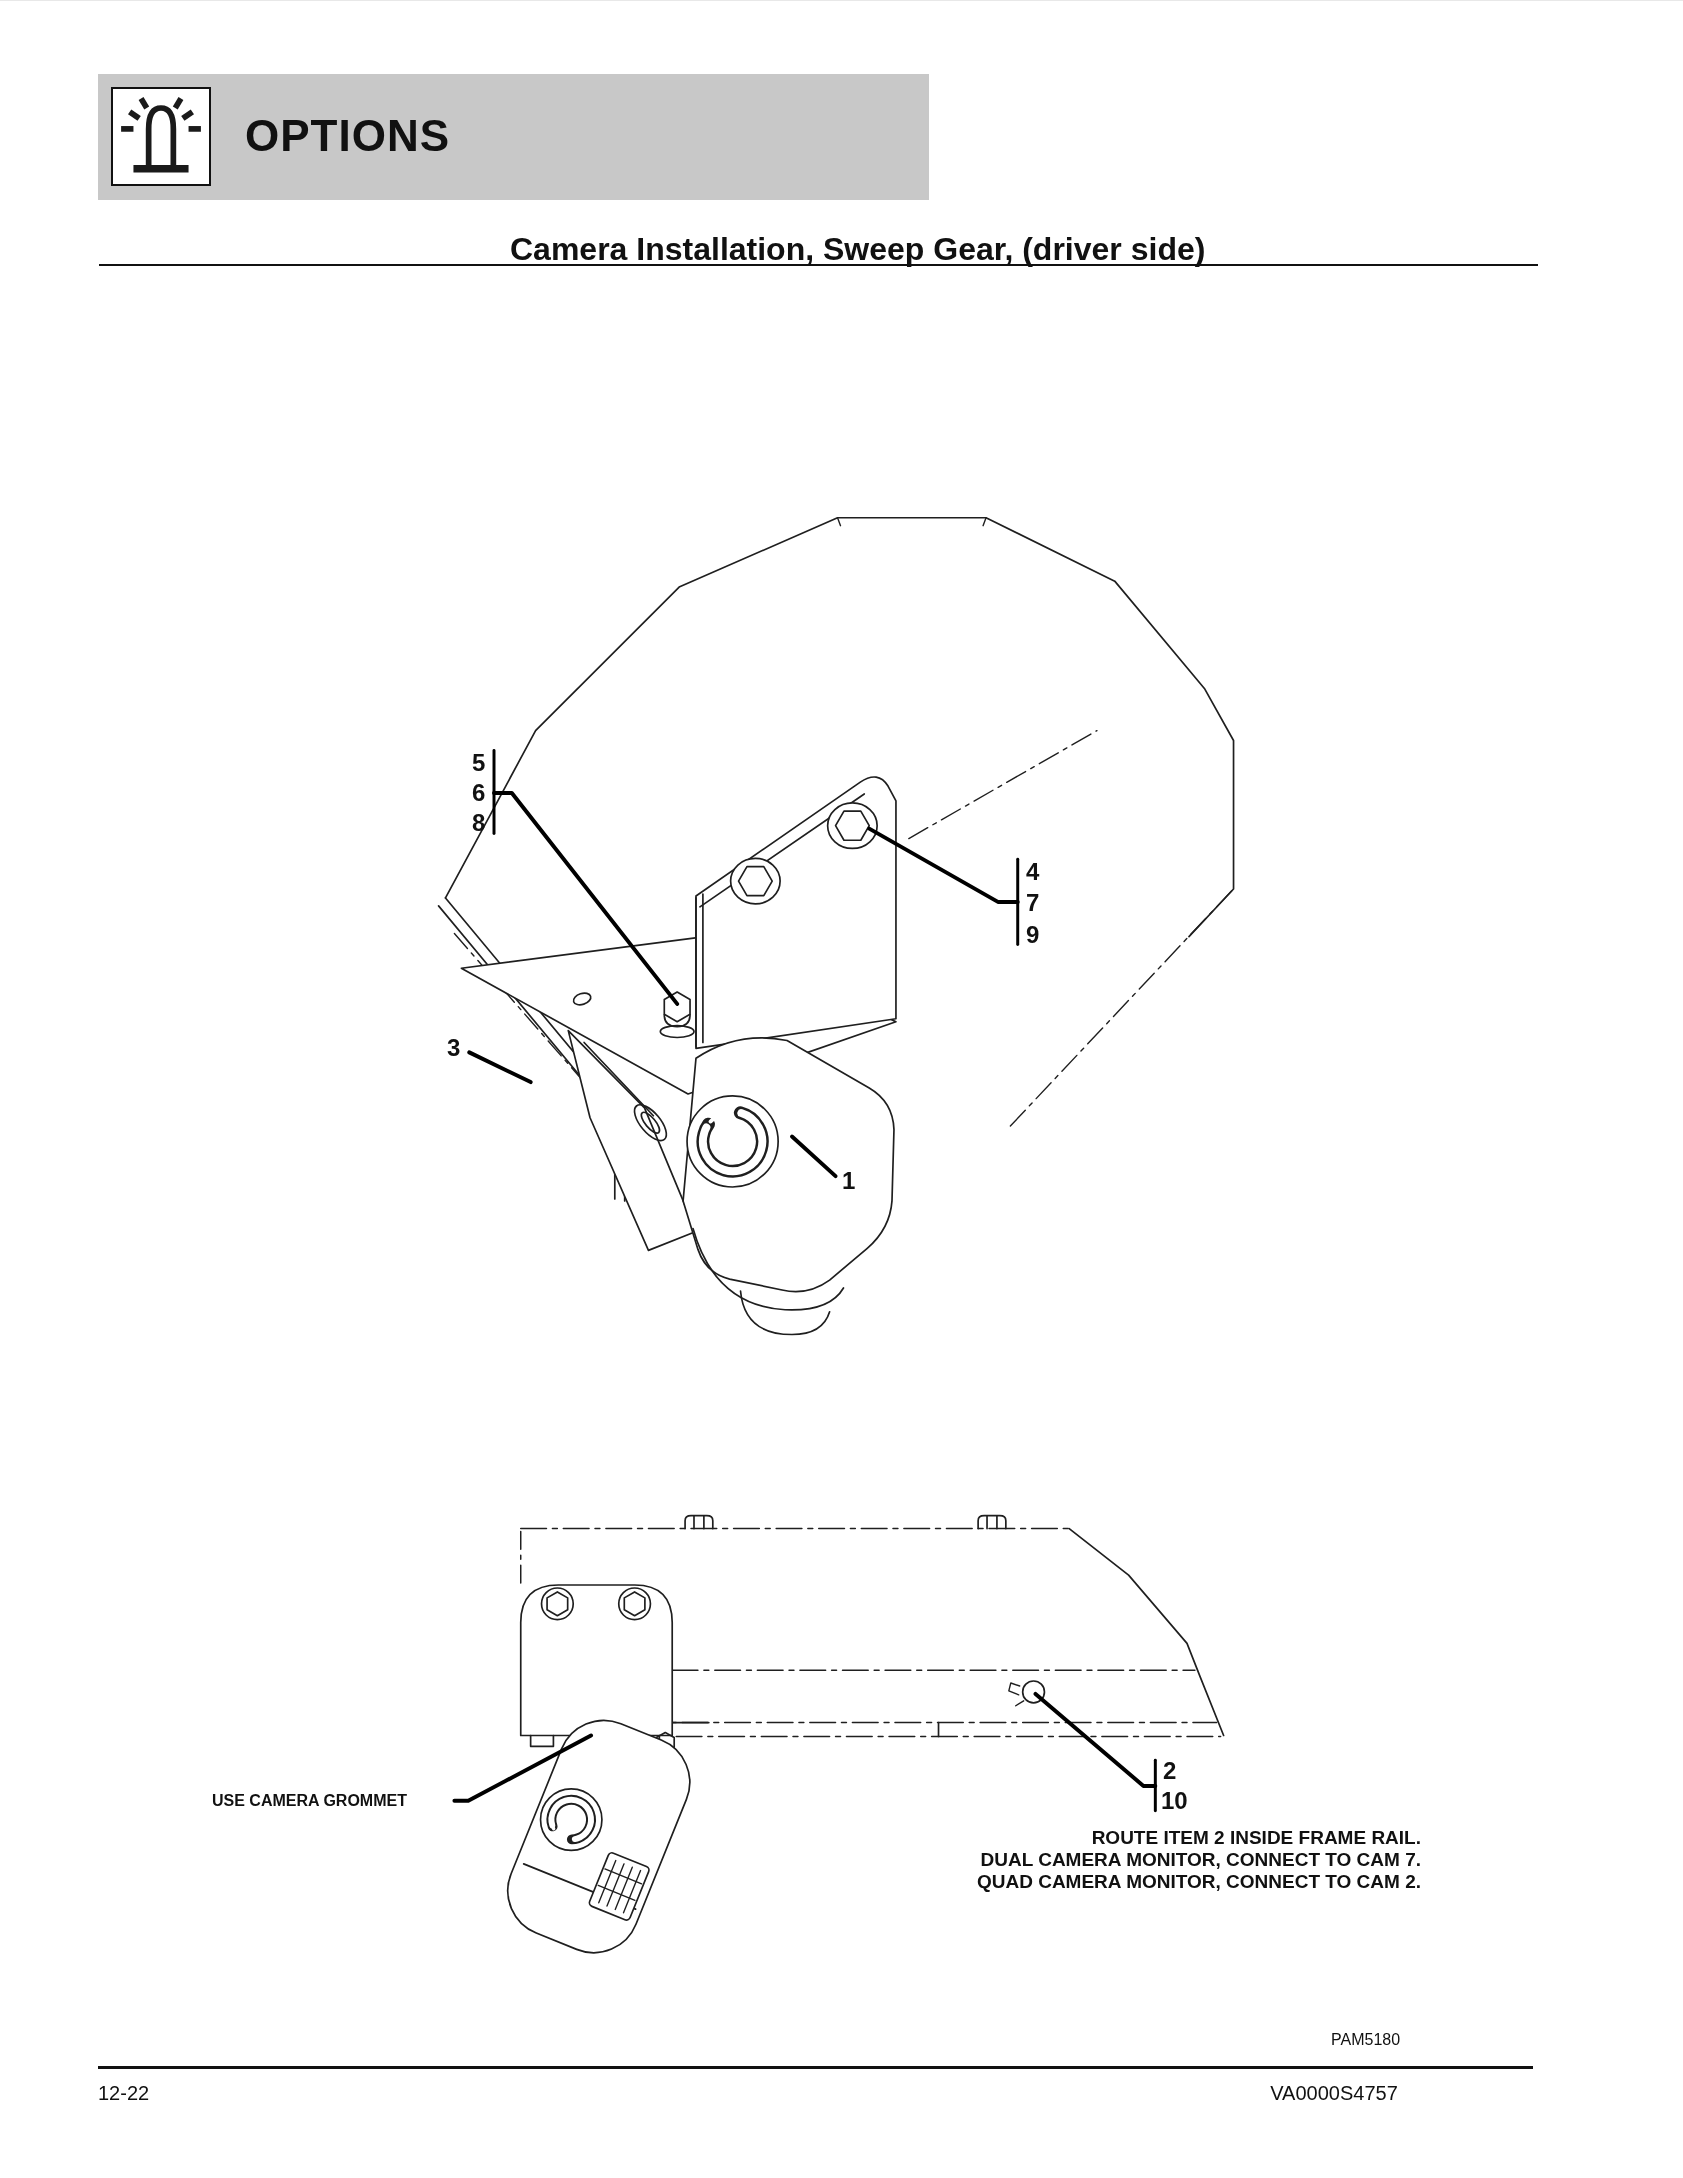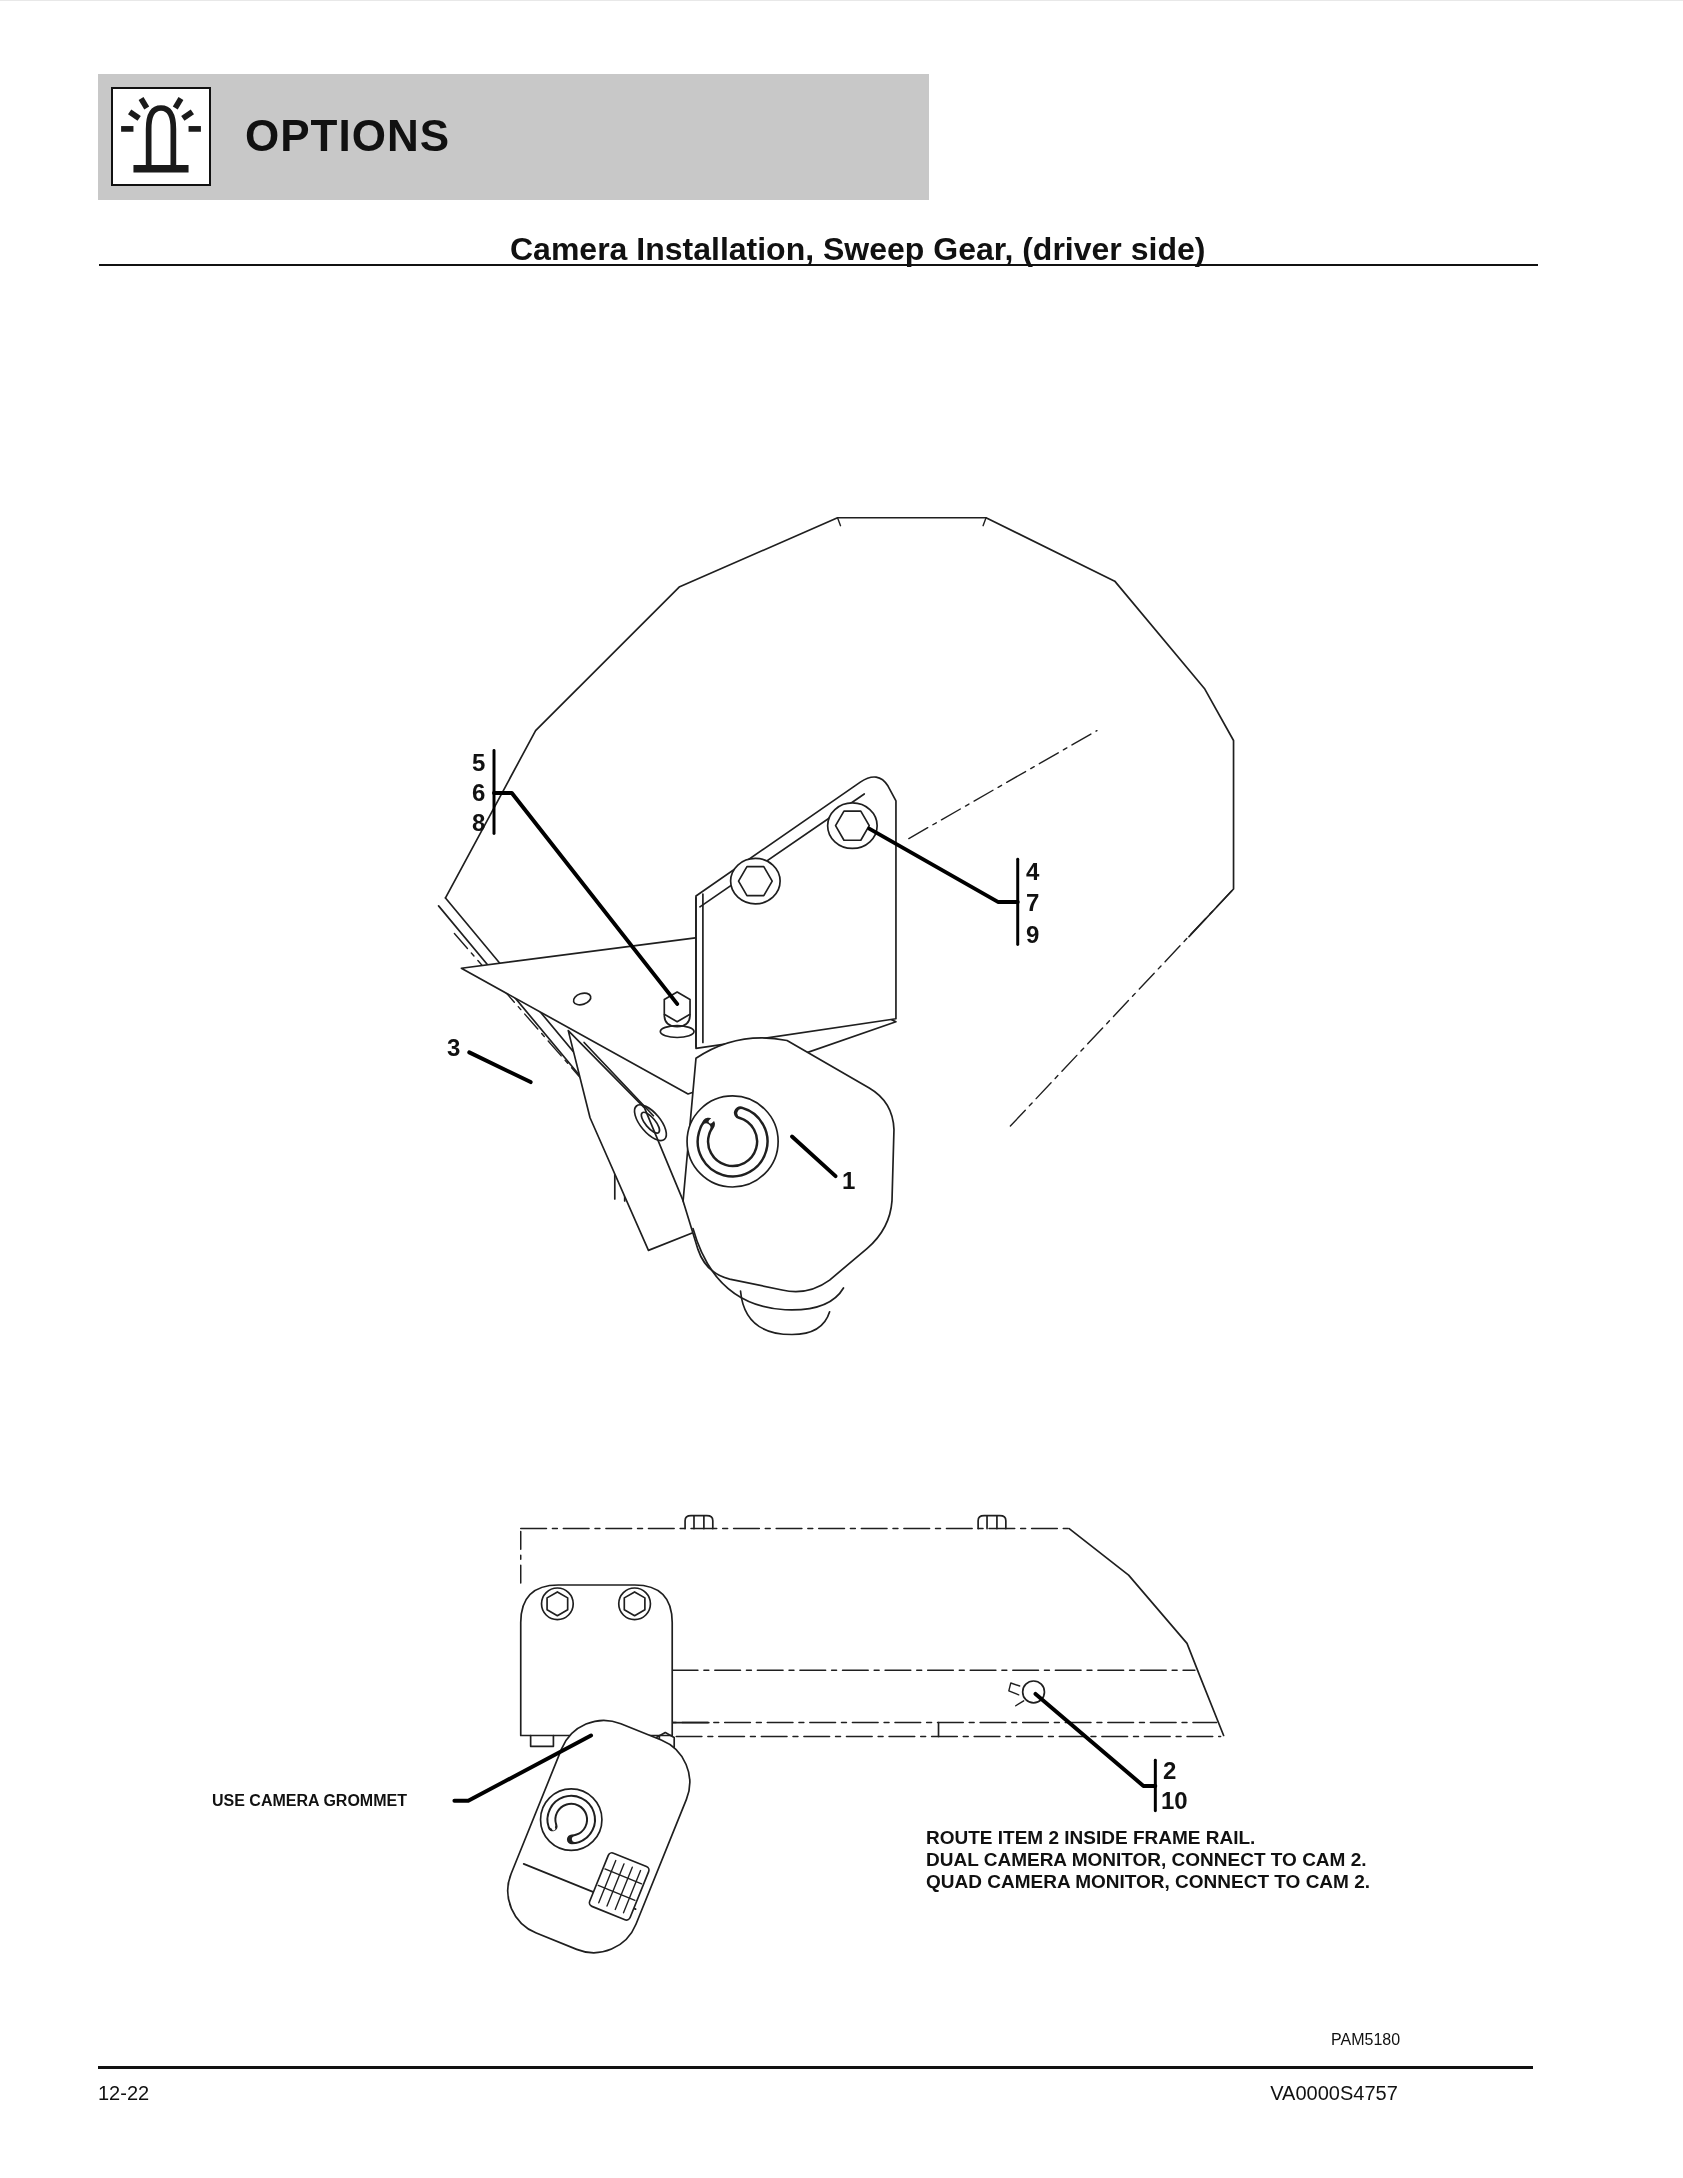--- a/index.html
+++ b/index.html
@@ -9,21 +9,21 @@
     overflow:hidden;margin:1px auto;
   }
   .abs{position:absolute;}
   .banner{left:98px;top:73px;width:831px;height:126px;background:#c8c8c8;}
   .icon-box{left:111px;top:86px;width:100px;height:99px;background:#fff;border:2px solid #111;box-sizing:border-box;}
   .banner-label{left:245px;top:113px;font-size:44px;font-weight:bold;letter-spacing:1px;line-height:1;}
   .page-title{left:510px;top:232px;font-size:32px;font-weight:bold;line-height:1;white-space:nowrap;}
   .rule{background:#111;}
   .callout{font-size:24px;font-weight:bold;line-height:1;white-space:nowrap;}
   .note{font-size:16px;font-weight:bold;line-height:1;white-space:nowrap;}
-  .route-block{left:926px;top:1826px;width:495px;text-align:left;font-size:19px;font-weight:bold;line-height:22px;white-space:nowrap;}
+  .route-block{left:926px;top:1826px;width:495px;text-align:right;font-size:19px;font-weight:bold;line-height:22px;white-space:nowrap;}
   .figure-code{left:1331px;top:2031px;width:198px;text-align:left;font-size:16px;line-height:1;}
   .footer-text{font-size:20px;font-weight:normal;line-height:1;white-space:nowrap;}
   svg{display:block;}
   .art{left:0;top:0;}
 </style>
 </head>
 <body>
 
 <div class="page">
 
@@ -159,21 +159,21 @@
   <div class="abs callout" style="left:447px;top:1035px;">3</div>
   <div class="abs callout" style="left:842px;top:1168px;">1</div>
 
   <div class="abs callout" style="left:1163px;top:1758px;">2</div>
   <div class="abs callout" style="left:1161px;top:1788px;">10</div>
 
   <div class="abs note" style="left:212px;top:1792px;">USE CAMERA GROMMET</div>
 
   <div class="abs route-block">
     <div>ROUTE ITEM 2 INSIDE FRAME RAIL.</div>
-    <div>DUAL CAMERA MONITOR, CONNECT TO CAM 2.</div>
+    <div>DUAL CAMERA MONITOR, CONNECT TO CAM 7.</div>
     <div>QUAD CAMERA MONITOR, CONNECT TO CAM 2.</div>
   </div>
 
   <div class="abs figure-code">PAM5180</div>
   <div class="abs rule" style="left:98px;top:2065px;width:1435px;height:3px;"></div>
   <div class="abs footer-text" style="left:98px;top:2082px;">12-22</div>
   <div class="abs footer-text" style="left:1136px;top:2082px;width:396px;text-align:center;">VA0000S4757</div>
 
 </div>
 

